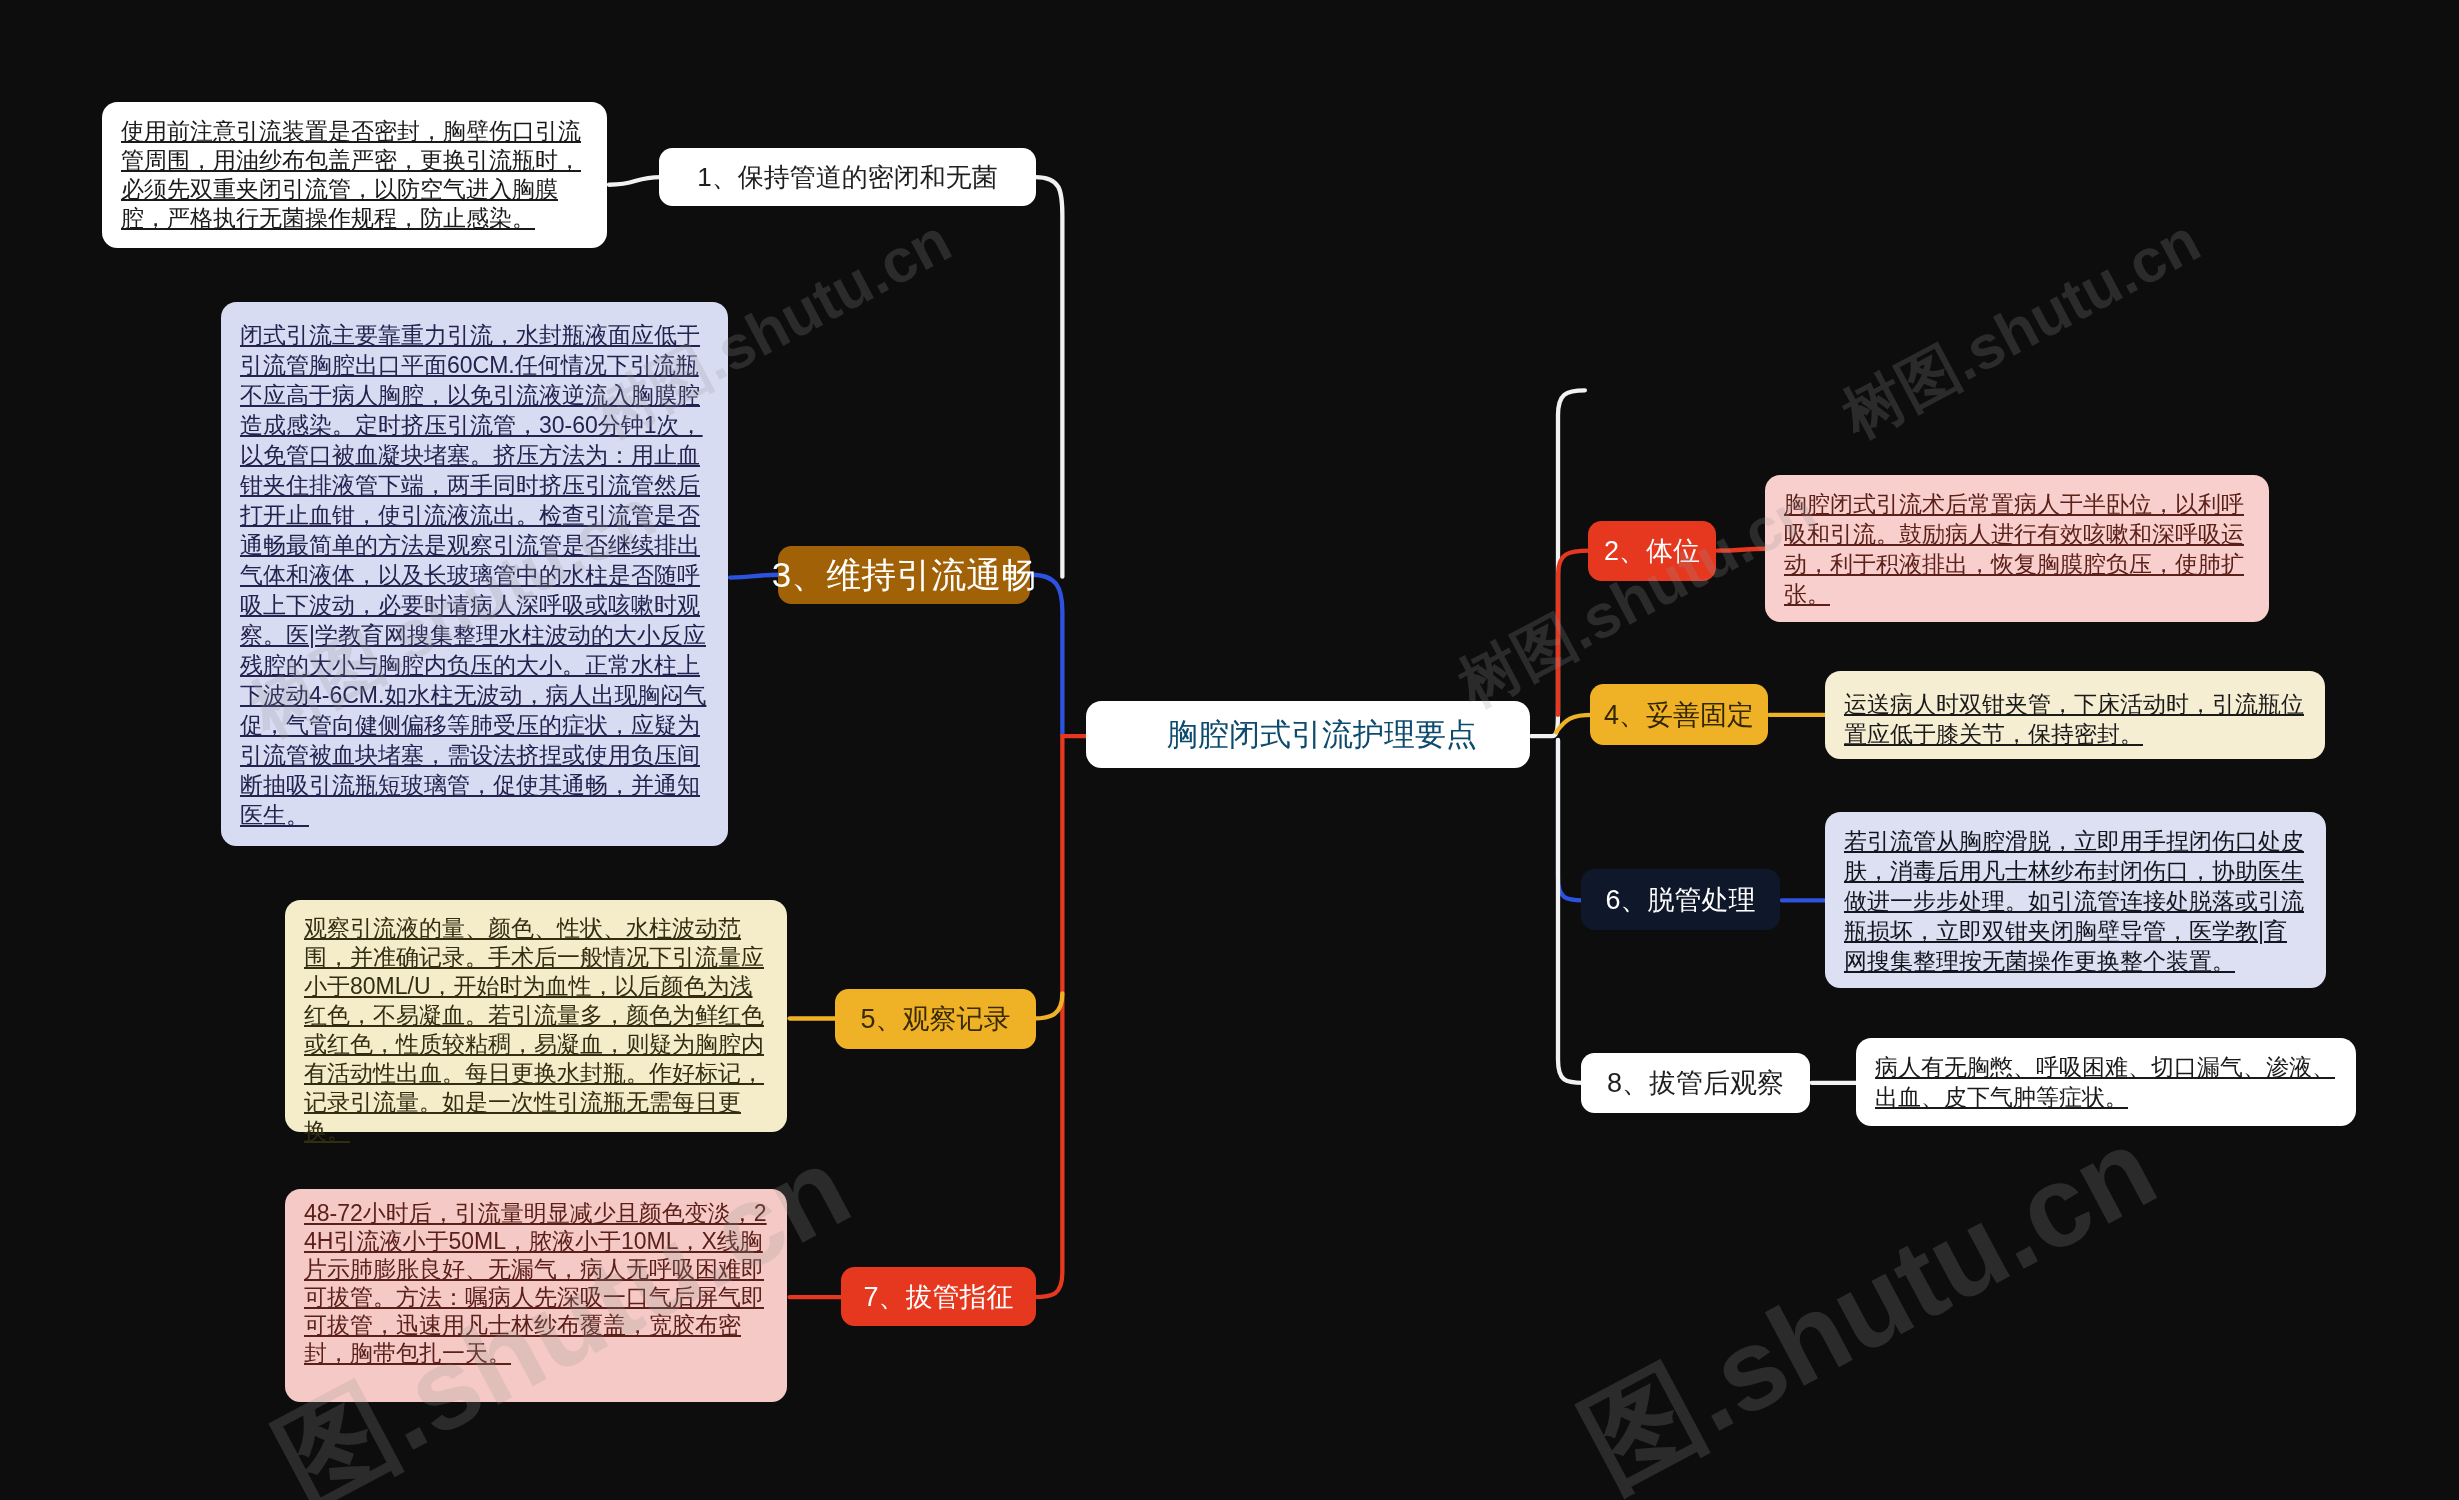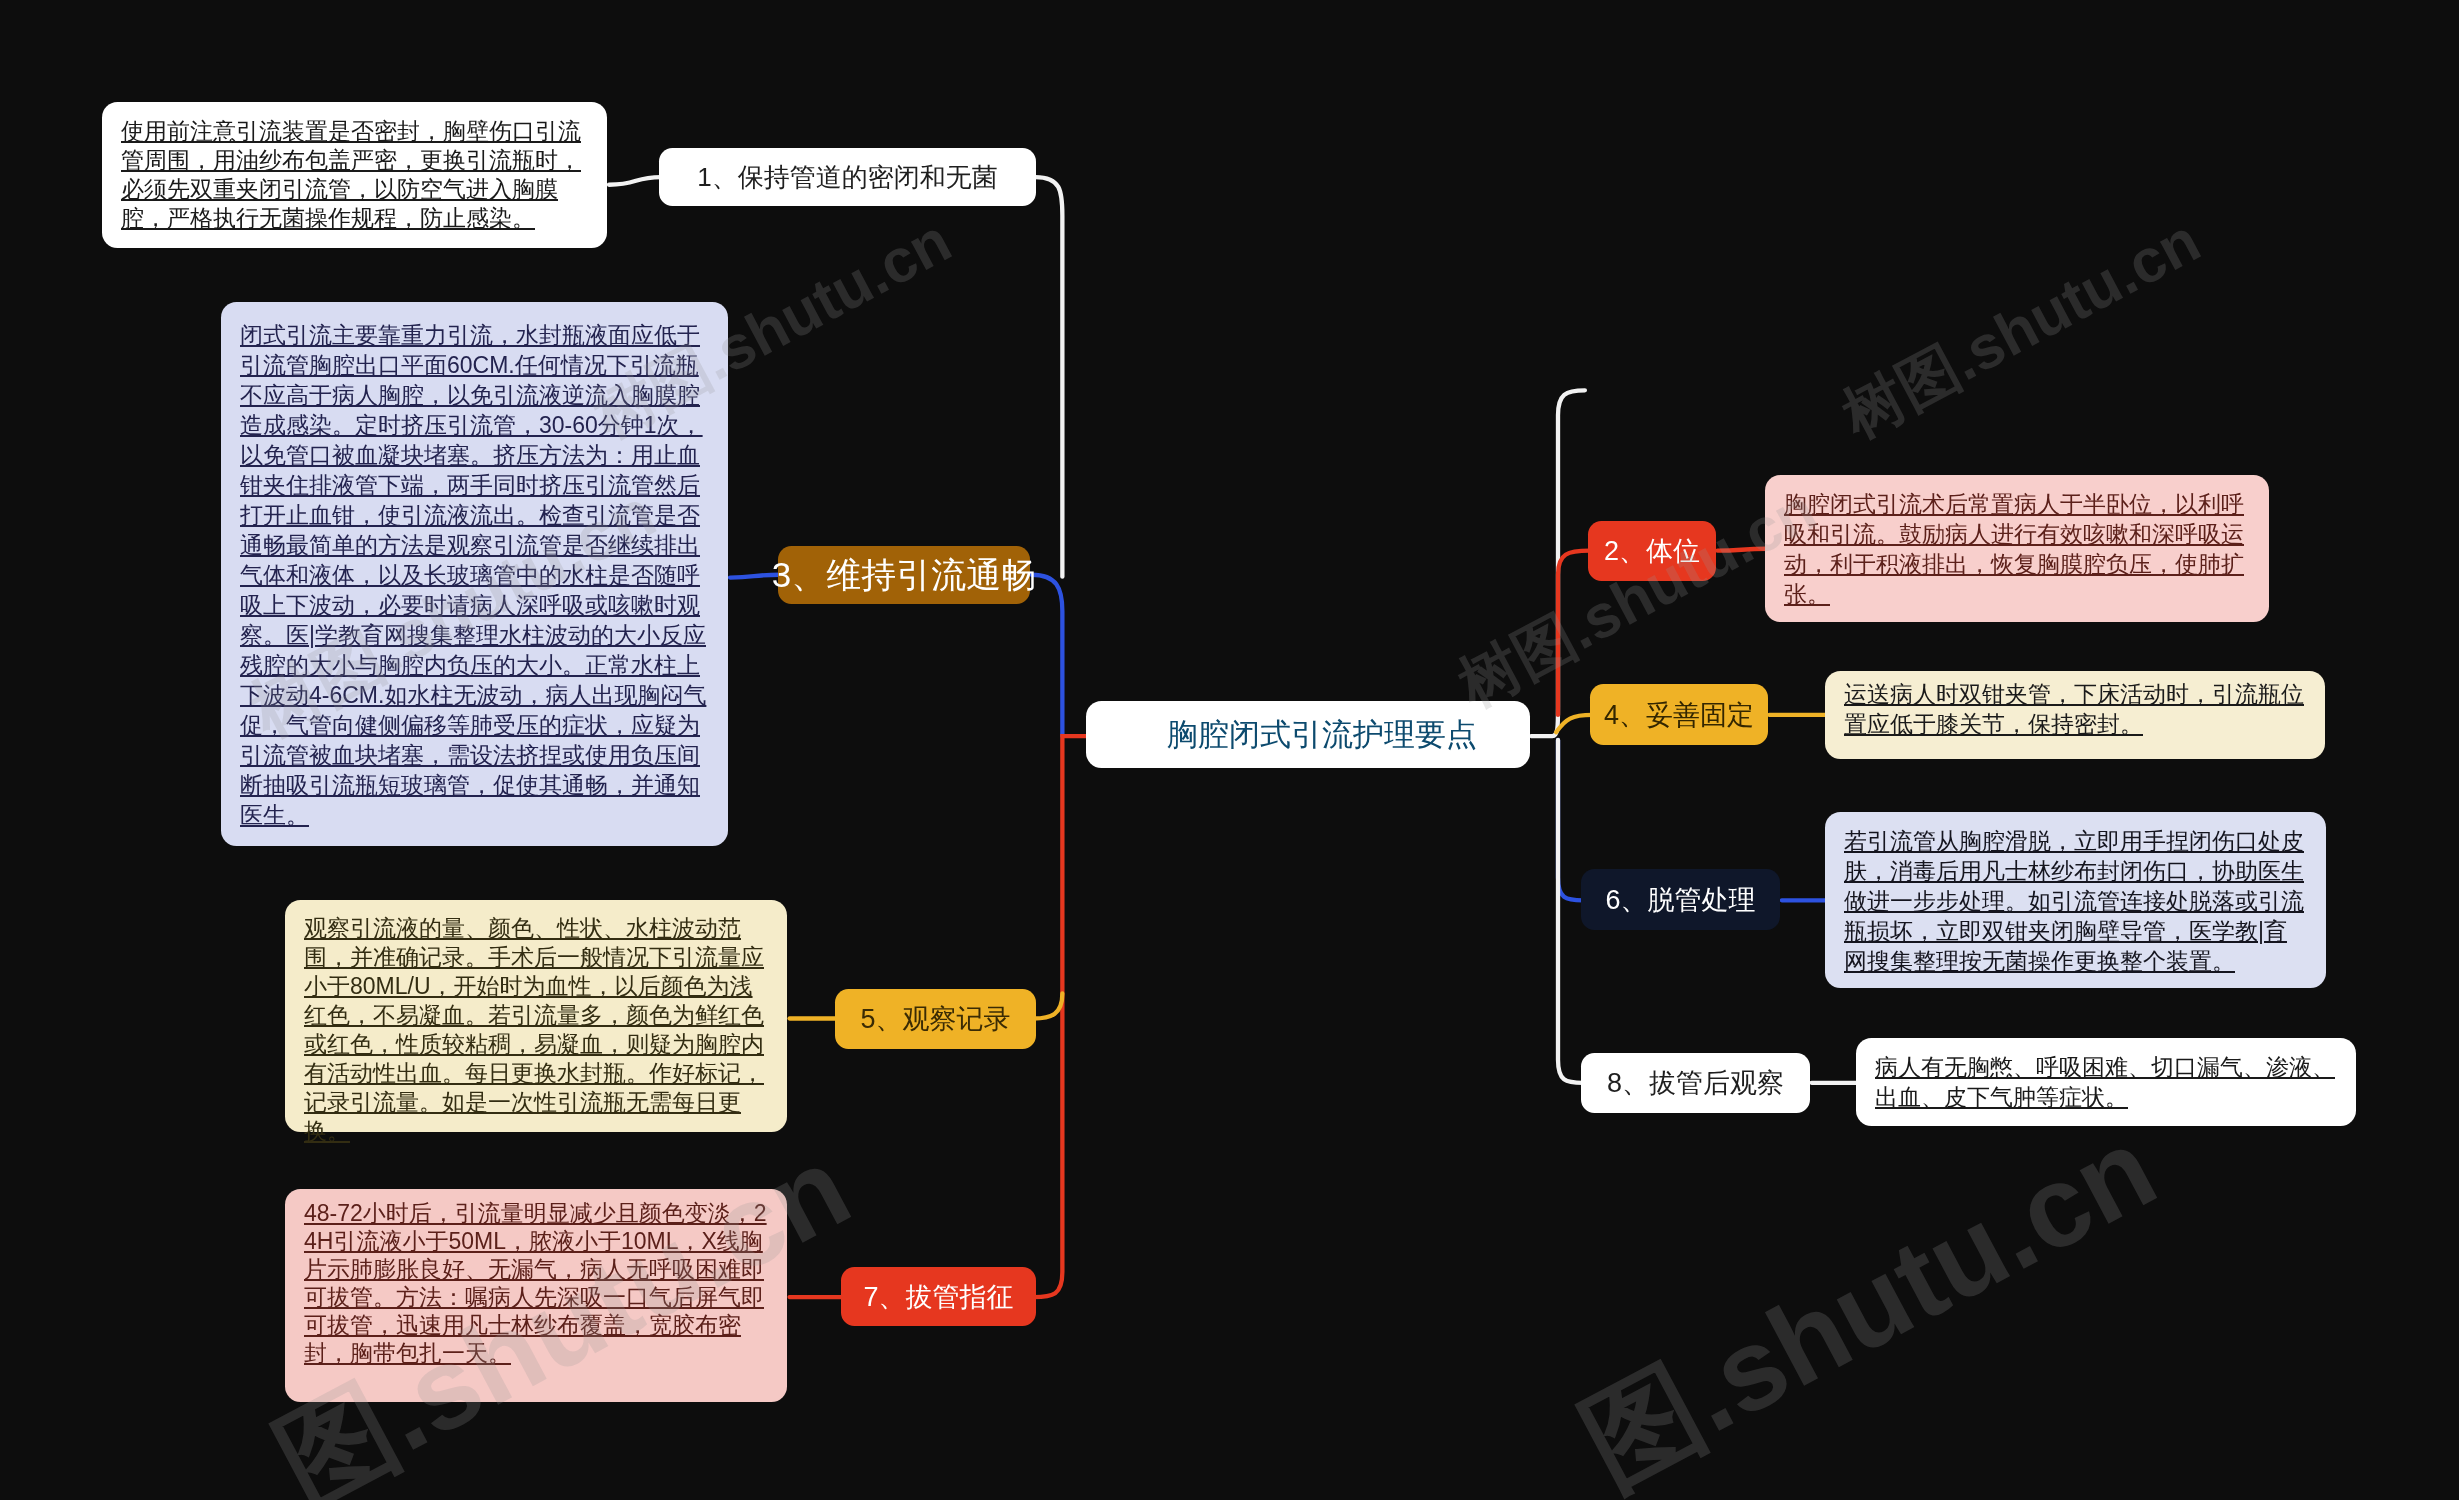--- a/index.html
+++ b/index.html
@@ -13,21 +13,21 @@
   .panel { border-radius:15.4px; font-size:23px; word-break:break-all; text-align:left;text-decoration:underline; }
   .node  { border-radius:13.4px; display:flex; align-items:center; justify-content:center; white-space:nowrap;text-align:right; }
 
   
   .d1 { left:102px;  top:102px;  width:505px; height:146px; background:#ffffff; color:#1a1a1a; padding:15.4px 19px; line-height:29px; }
   .d3 { left:221px;  top:302px;  width:507px; height:544px; background:#d8dcf2; color:#23234f; padding:18px 19px; line-height:30px; }
   .d5 { left:285px;  top:900px;  width:502px; height:232px; background:#f5ecca; color:#332d12; padding:14.4px 19px; line-height:29px; }
   .d7 { left:285px;  top:1189px; width:502px; height:213px; background:#f5c9c5; color:#5c201a; padding:9.6px 19px; line-height:28px; }
   
   .d2 { left:1765px; top:475px;  width:504px; height:147px; background:#f8cfcc; color:#5c201a; padding:14.4px 19px; line-height:30px; }
-  .d4 { left:1825px; top:671px;  width:500px; height:88px;  background:#f6eed2; color:#1a1a1a; padding:8px 19px; line-height:30px; }
+  .d4 { left:1825px; top:671px;  width:500px; height:88px;  background:#f6eed2; color:#1a1a1a; padding:18px 19px; line-height:30px; }
   .d6 { left:1825px; top:812px;  width:501px; height:176px; background:#dce0f2; color:#15151f; padding:14.4px 19px; line-height:30px; }
   .d8 { left:1856px; top:1038px; width:500px; height:88px;  background:#ffffff; color:#1a1a1a; padding:14.4px 19px; line-height:30px; }
 
   
   .n1 { left:659px;  top:148px;  width:377px; height:58px; background:#ffffff; color:#1f1f1f; font-size:26px; }
   .n3 { left:778px;  top:546px;  width:252px; height:58px; background:#a16207; color:#ffffff; font-size:35px; }
   .n5 { left:835px;  top:989px; width:201px; height:60px; background:#efb226; color:#3a2b04; font-size:27px; }
   .n7 { left:841px;  top:1267px; width:195px; height:59px; background:#e6371f; color:#ffffff; font-size:27px; }
   .n2 { left:1588px; top:521px;  width:128px; height:60px; background:#e6371f; color:#ffffff; font-size:27px; }
   .n4 { left:1590px; top:684px;  width:178px; height:61px; background:#efb226; color:#332600; font-size:27px; }

